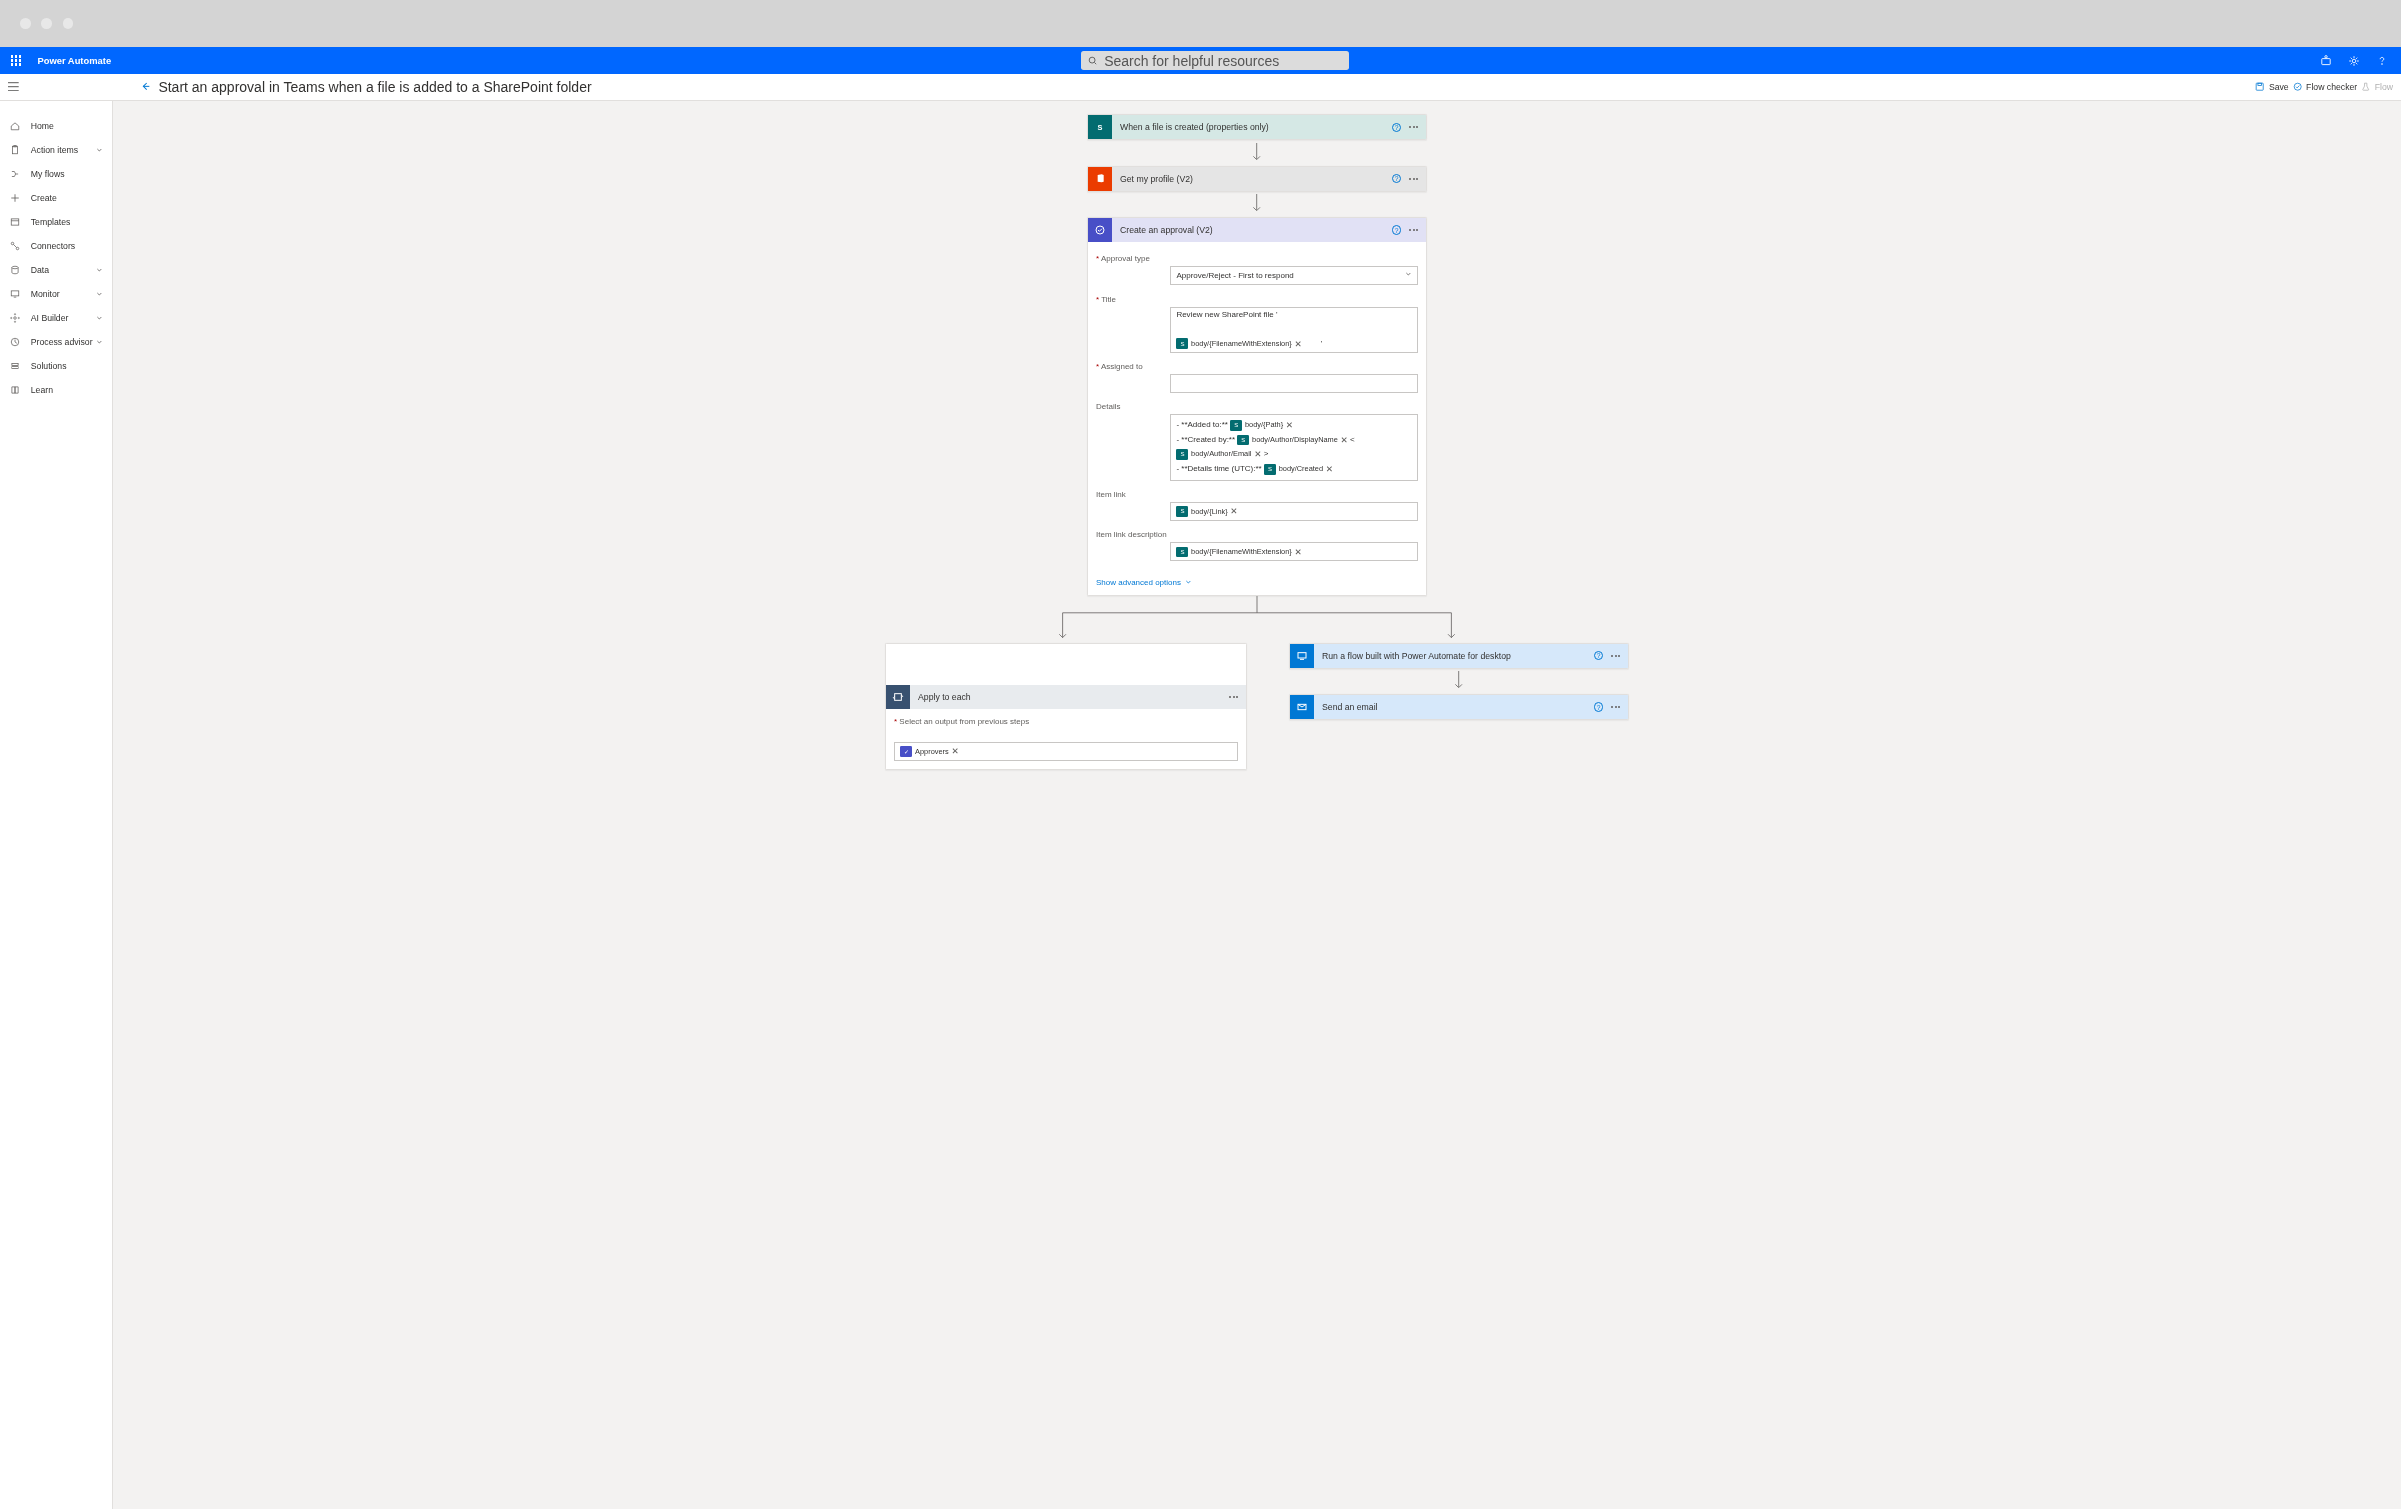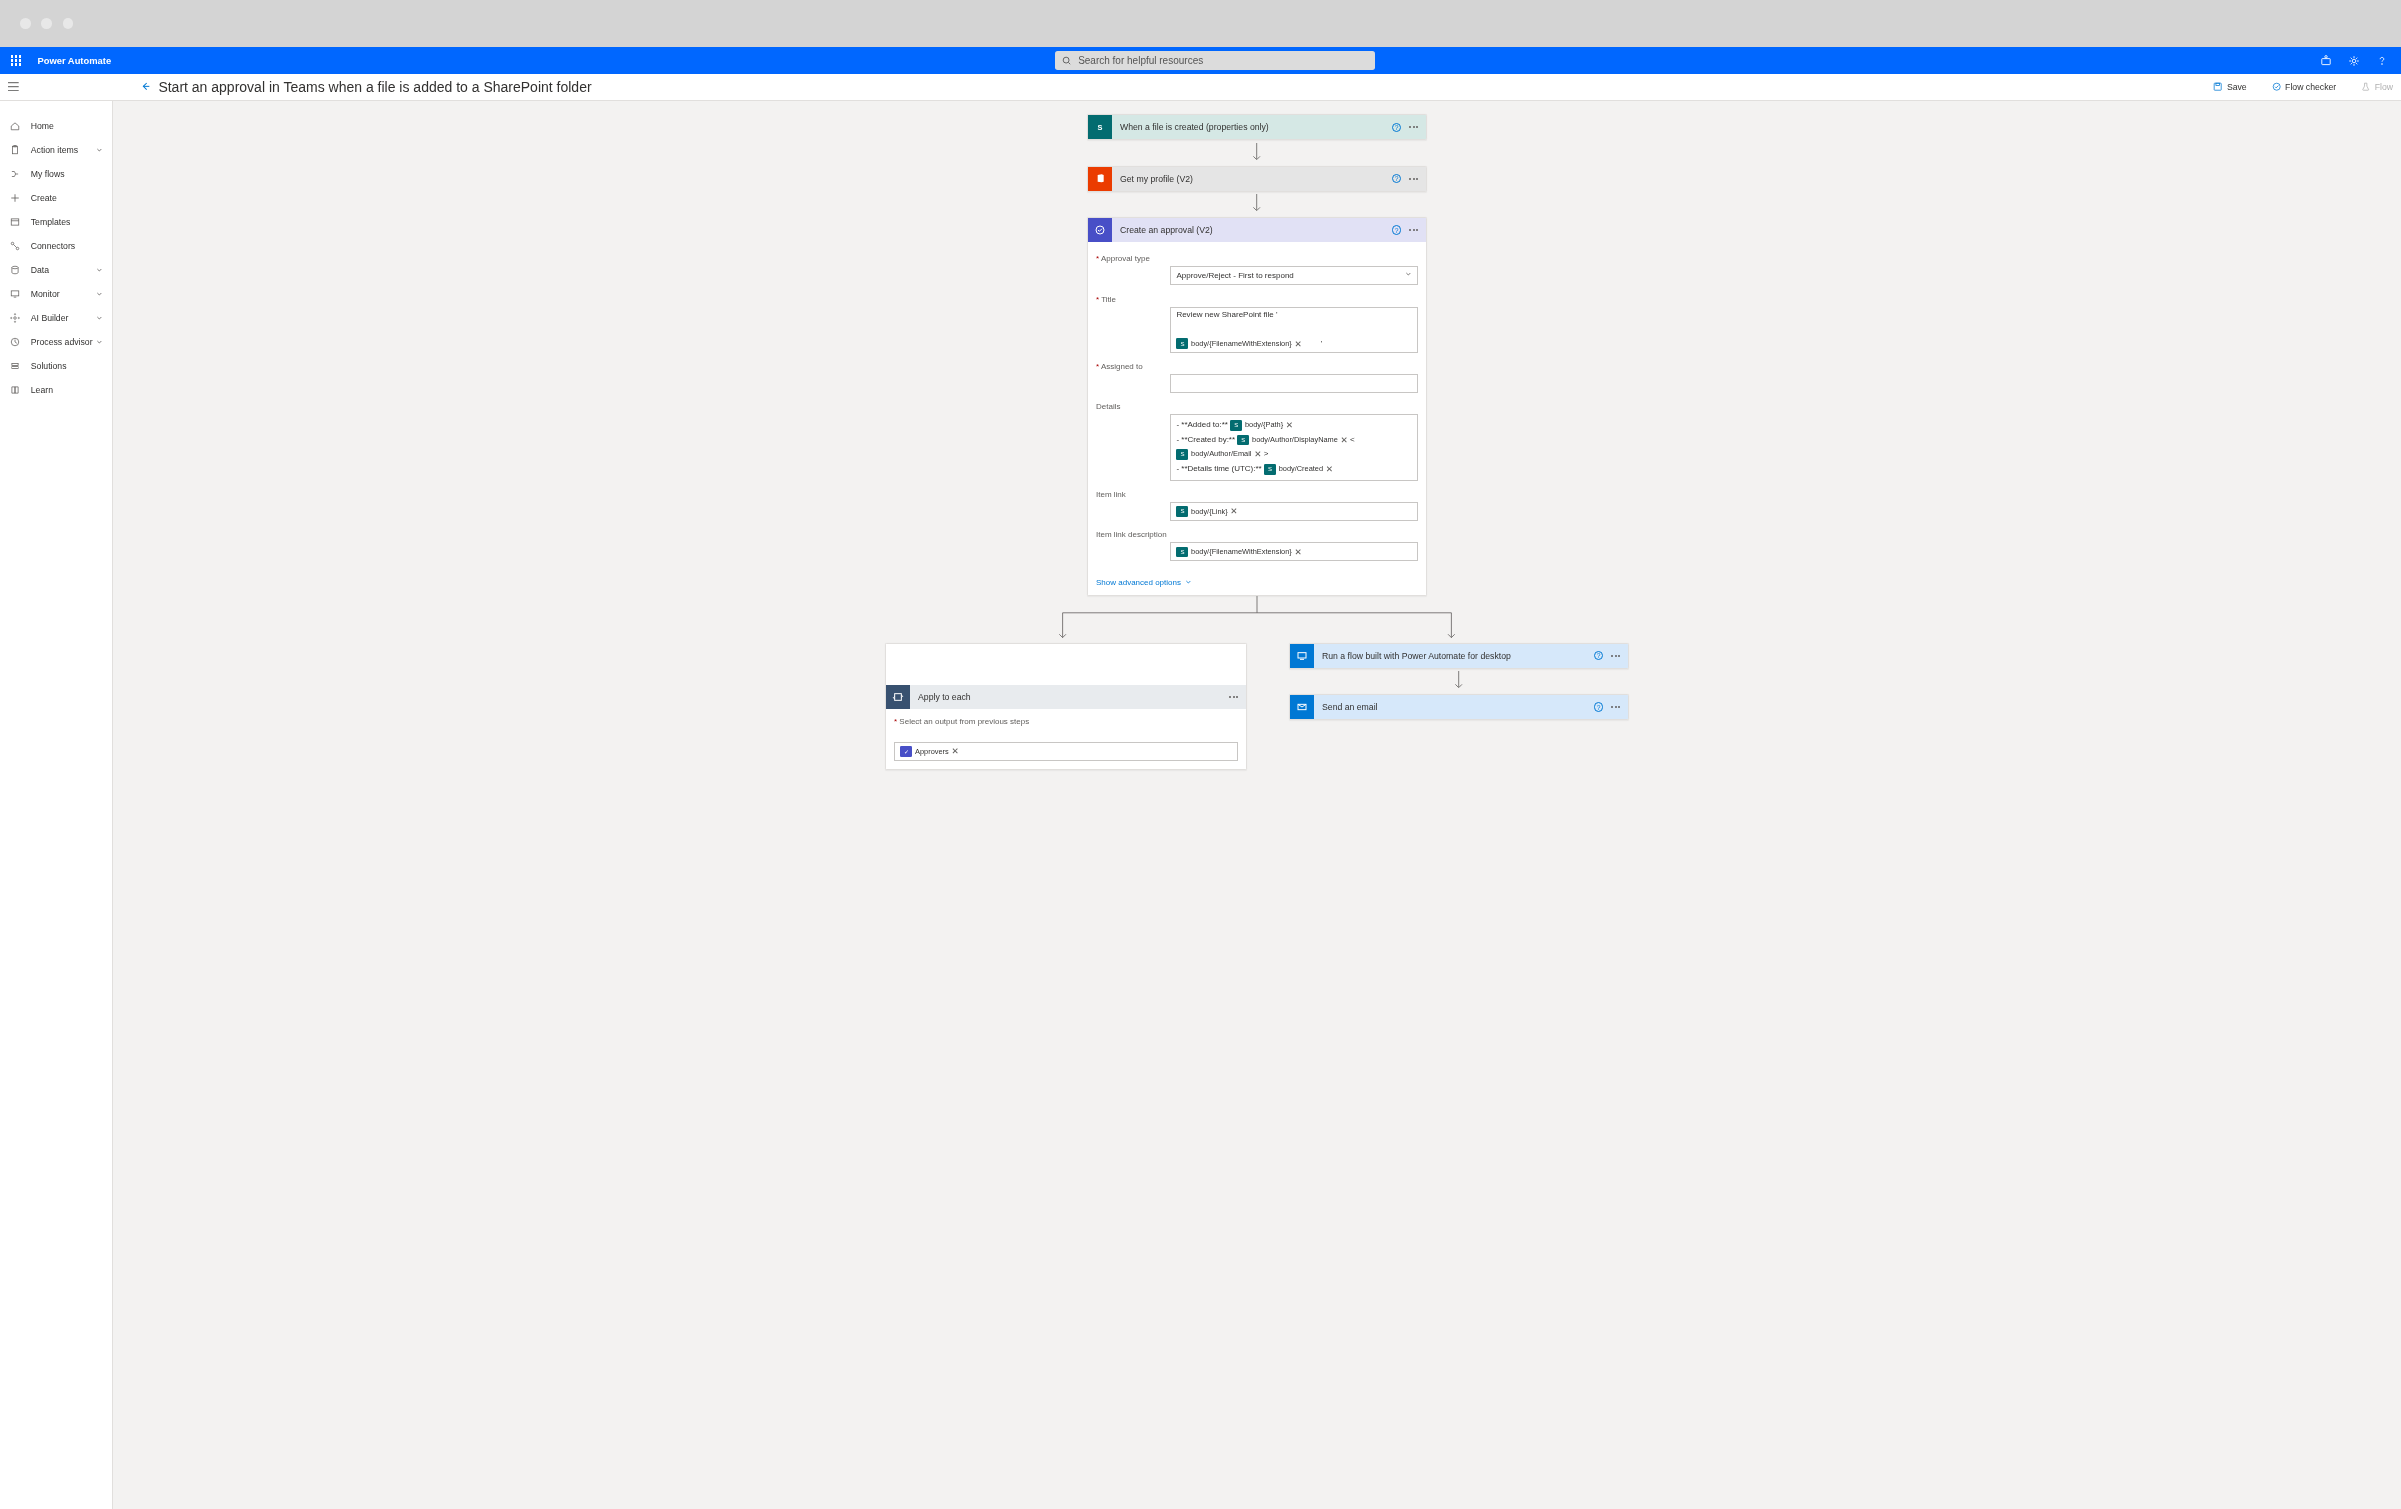--- a/index.html
+++ b/index.html
@@ -7,31 +7,31 @@
 
 
 .titlebar { height: 47px; background: #d4d4d4; display: flex; align-items: center; padding-left: 20px; gap: 10.7px; }
 .titlebar-dot { width: 10.7px; height: 10.7px; border-radius: 50%; background: #e8e8e8; }
 
 
 .appbar { height: 27px; background: #0067ff; color: #fff; display: flex; align-items: center; padding: 0 6.7px; }
 .appbar .waffle { width: 13.4px; display: flex; flex-wrap: wrap; gap: 1.3px; margin-right: 13.4px; margin-left: 4px; cursor: pointer; }
 .appbar .waffle span { width: 2.7px; height: 2.7px; background: #fff; display: inline-block; }
 .appbar-title { font-size: 9.4px; font-weight: 600; }
-.appbar-search { margin-left: auto; margin-right: auto; width: 320px; height: 19px; background: #dcdcdc; border-radius: 2.7px; display: flex; align-items: center; padding: 0 6.7px; color: #555; font-size: 10px; }
+.appbar-search { margin-left: auto; margin-right: auto; width: 268px; height: 19px; background: #dcdcdc; border-radius: 2.7px; display: flex; align-items: center; padding: 0 6.7px; color: #555; font-size: 14px; }
 .appbar-search svg { margin-right: 6.7px; }
 .appbar-actions { display: flex; gap: 16px; margin-right: 6.7px; }
 .appbar-actions svg, .appbar-actions .icon { width: 12px; height: 12px; stroke: #fff; fill: none; }
 
 
 .subheader { height: 27px; background: #fff; border-bottom: 0.7px solid #e1dfdd; display: flex; align-items: center; padding: 0 8px; position: relative; }
 .subheader .hamburger { margin-right: 121px; cursor: pointer; }
 .subheader .back-arrow { margin-right: 8px; cursor: pointer; color: #0078d4; }
 .subheader .flow-title { font-size: 14px; color: #323130; }
-.subheader .right-actions { margin-left: auto; display: flex; gap: 25px; align-items: flex-end; }
+.subheader .right-actions { margin-left: auto; display: flex; gap: 4px; align-items: flex-end; }
 .subheader .action-item { display: flex; align-items: center; gap: 4px; font-size: 8.7px; color: #323130; cursor: pointer; }
 .subheader .action-item.disabled { color: #b0b0b0; }
 
 
 .layout { display: flex; min-height: calc(100vh - 101px); }
 .sidebar { width: 113px; background: #fff; border-right: 0.7px solid #e1dfdd; padding-top: 13.4px; }
 .sidebar-item { display: flex; align-items: center; height: 24px; padding: 0 9.4px; font-size: 8.7px; color: #323130; cursor: pointer; position: relative; }
 .sidebar-item .nav-icon { width: 10.7px; height: 10.7px; margin-right: 10.7px; display: inline-flex; align-items: center; justify-content: center; }
 .sidebar-item .chev { margin-left: auto; color: #666; }
 

